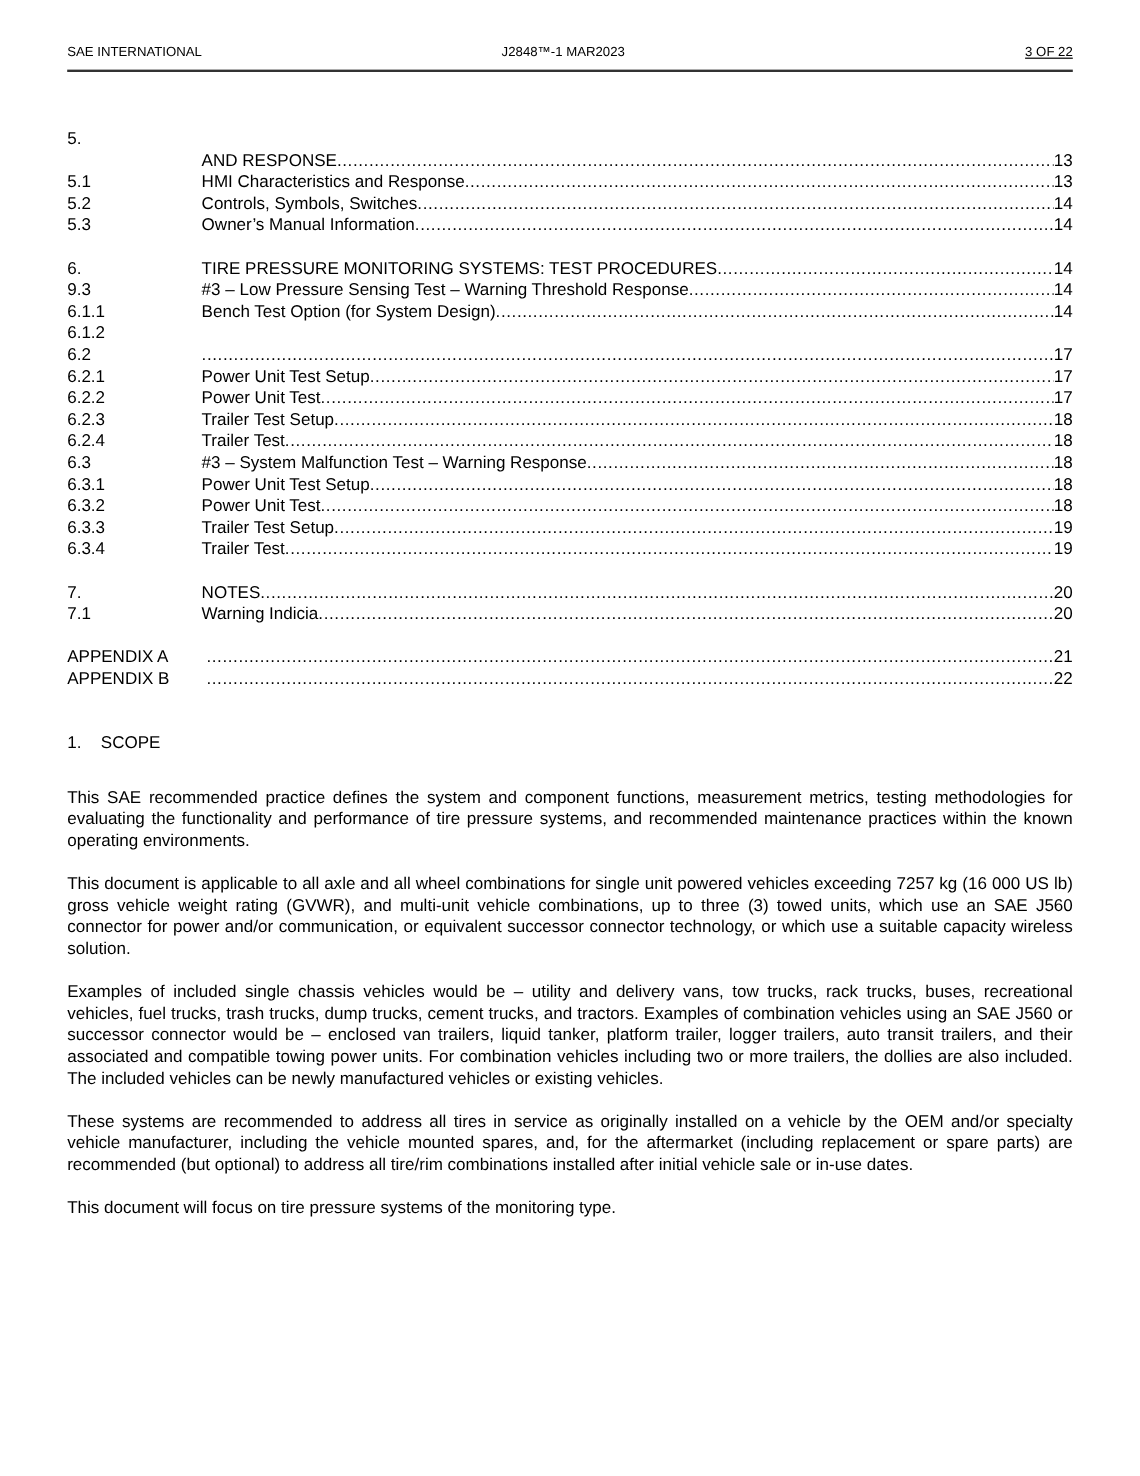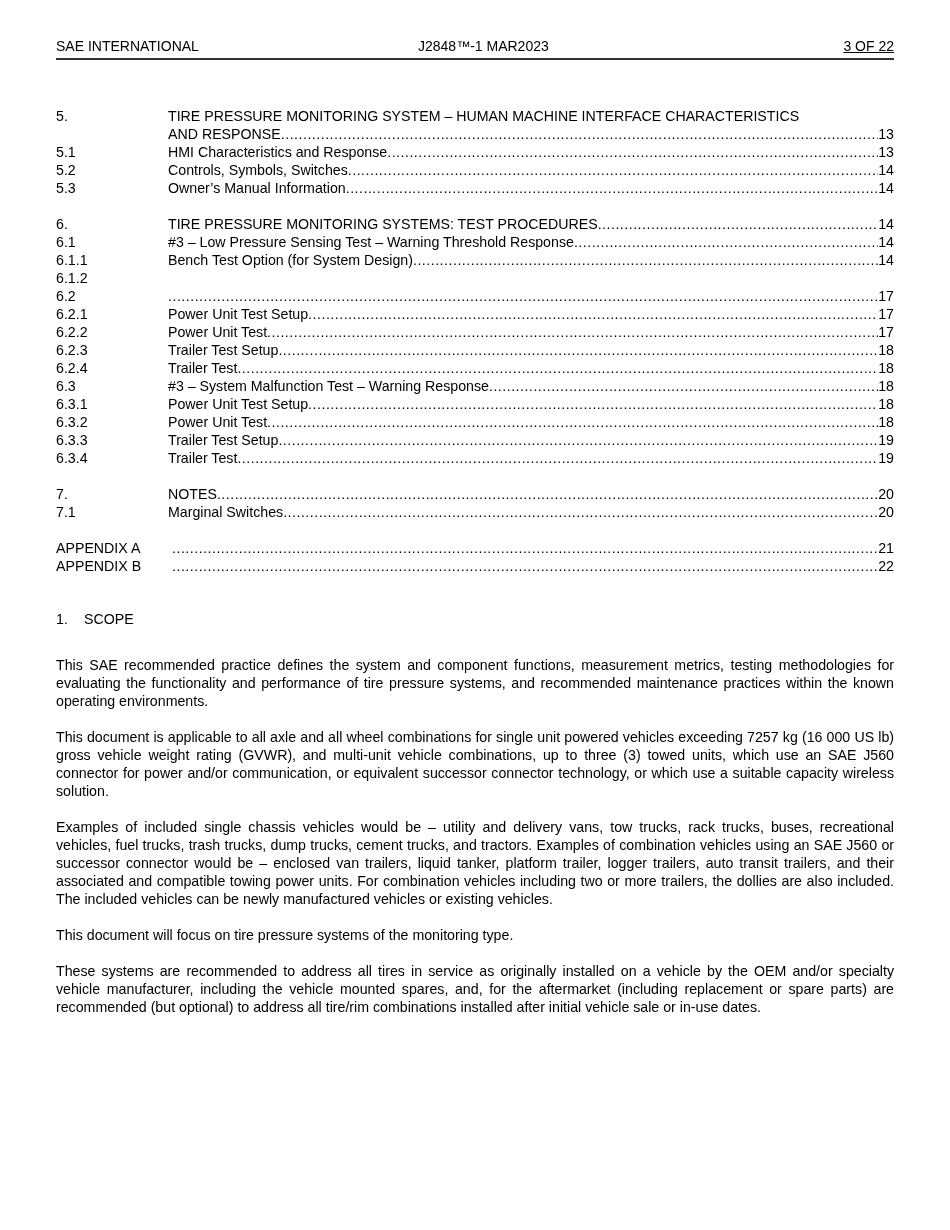--- a/index.html
+++ b/index.html
@@ -1,19 +1,19 @@
 <!DOCTYPE html>
 <html><head>
 <meta charset="utf-8">
 <style>
   html, body { margin: 0; padding: 0; background: #ffffff; }
   body { width: 950px; height: 1230px; position: relative; overflow: hidden;
          font-family: "Liberation Sans", sans-serif; color: #000; font-size: 14.2px; }
   .header { position: absolute; left: 56px; top: 38px; width: 838px; height: 20px; }
-  .header span { position: absolute; top: 0; font-size: 14px; letter-spacing: 0; }
+  .header span { position: absolute; top: 0; font-size: 11px; letter-spacing: 0; }
   .h-left { left: 0; }
   .h-center { left: 362px; }
   .h-right { right: 0; text-decoration: underline; }
   .rule { position: absolute; left: 56px; top: 58px; width: 838px; height: 2px; background: #333; }
 
   .toc { position: absolute; left: 56px; top: 107px; width: 838px; }
   .toc-row { position: relative; height: 18px; line-height: 18px; white-space: nowrap; }
   .toc-num { position: absolute; left: 0; top: 0; }
   .toc-title { position: absolute; left: 112px; right: 0; top: 0; display: flex; }
   .toc-title .t { flex: 0 0 auto; }
@@ -35,21 +35,20 @@
   <span class="h-left">SAE INTERNATIONAL</span>
   <span class="h-center">J2848™-1 MAR2023</span>
   <span class="h-right">3 OF 22</span>
 </div>
 <div class="rule"></div>
 
 <div class="toc">
 
   <div class="toc-row">
     <span class="toc-num">5.</span>
-    <span class="toc-title" style="display:block"><span class="t">TIRE PRESSURE MONITORING SYSTEM – HUMAN MACHINE INTERFACE CHARACTERISTICS</span></span>
   </div>
   <div class="toc-row">
     <span class="toc-title">
         <span class="t">AND RESPONSE</span>
         <span class="dots"></span>
         <span class="pg">13</span>
       </span>
   </div>
   <div class="toc-row">
     <span class="toc-num">5.1</span>
@@ -80,21 +79,21 @@
 
   <div class="toc-row">
     <span class="toc-num">6.</span>
     <span class="toc-title">
         <span class="t">TIRE PRESSURE MONITORING SYSTEMS: TEST PROCEDURES</span>
         <span class="dots"></span>
         <span class="pg">14</span>
       </span>
   </div>
   <div class="toc-row">
-    <span class="toc-num">6.1</span>
+    <span class="toc-num">9.3</span>
     <span class="toc-title">
         <span class="t">#3 – Low Pressure Sensing Test – Warning Threshold Response</span>
         <span class="dots"></span>
         <span class="pg">14</span>
       </span>
   </div>
   <div class="toc-row">
     <span class="toc-num">6.1.1</span>
     <span class="toc-title">
         <span class="t">Bench Test Option (for System Design)</span>
@@ -191,21 +190,21 @@
     <span class="toc-num">7.</span>
     <span class="toc-title">
         <span class="t">NOTES</span>
         <span class="dots"></span>
         <span class="pg">20</span>
       </span>
   </div>
   <div class="toc-row">
     <span class="toc-num">7.1</span>
     <span class="toc-title">
-        <span class="t">Marginal Switches</span>
+        <span class="t">Warning Indicia</span>
         <span class="dots"></span>
         <span class="pg">20</span>
       </span>
   </div>
 
   <div class="toc-gap"></div>
 
   <div class="toc-row app">
     <span class="toc-num">APPENDIX A</span>
     <span class="toc-title">
@@ -224,15 +223,15 @@
   </div>
 </div>
 
 <div class="body">
   <div class="scope-head">
     <span class="n">1.</span><span>SCOPE</span>
   </div>
   <p class="para">This SAE recommended practice defines the system and component functions, measurement metrics, testing methodologies for evaluating the functionality and performance of tire pressure systems, and recommended maintenance practices within the known operating environments.</p>
   <p class="para">This document is applicable to all axle and all wheel combinations for single unit powered vehicles exceeding 7257 kg (16 000 US lb) gross vehicle weight rating (GVWR), and multi-unit vehicle combinations, up to three (3) towed units, which use an SAE J560 connector for power and/or communication, or equivalent successor connector technology, or which use a suitable capacity wireless solution.</p>
   <p class="para">Examples of included single chassis vehicles would be – utility and delivery vans, tow trucks, rack trucks, buses, recreational vehicles, fuel trucks, trash trucks, dump trucks, cement trucks, and tractors.  Examples of combination vehicles using an SAE J560 or successor connector would be – enclosed van trailers, liquid tanker, platform trailer, logger trailers, auto transit trailers, and their associated and compatible towing power units. For combination vehicles including two or more trailers, the dollies are also included.  The included vehicles can be newly manufactured vehicles or existing vehicles.</p>
+  <p class="para">These systems are recommended to address all tires in service as originally installed on a vehicle by the OEM and/or specialty vehicle manufacturer, including the vehicle mounted spares, and, for the aftermarket (including replacement or spare parts) are recommended (but optional) to address all tire/rim combinations installed after initial vehicle sale or in-use dates.</p>
   <p class="para">This document will focus on tire pressure systems of the monitoring type.</p>
-  <p class="para">These systems are recommended to address all tires in service as originally installed on a vehicle by the OEM and/or specialty vehicle manufacturer, including the vehicle mounted spares, and, for the aftermarket (including replacement or spare parts) are recommended (but optional) to address all tire/rim combinations installed after initial vehicle sale or in-use dates.</p>
 </div>
 
 </body></html>

